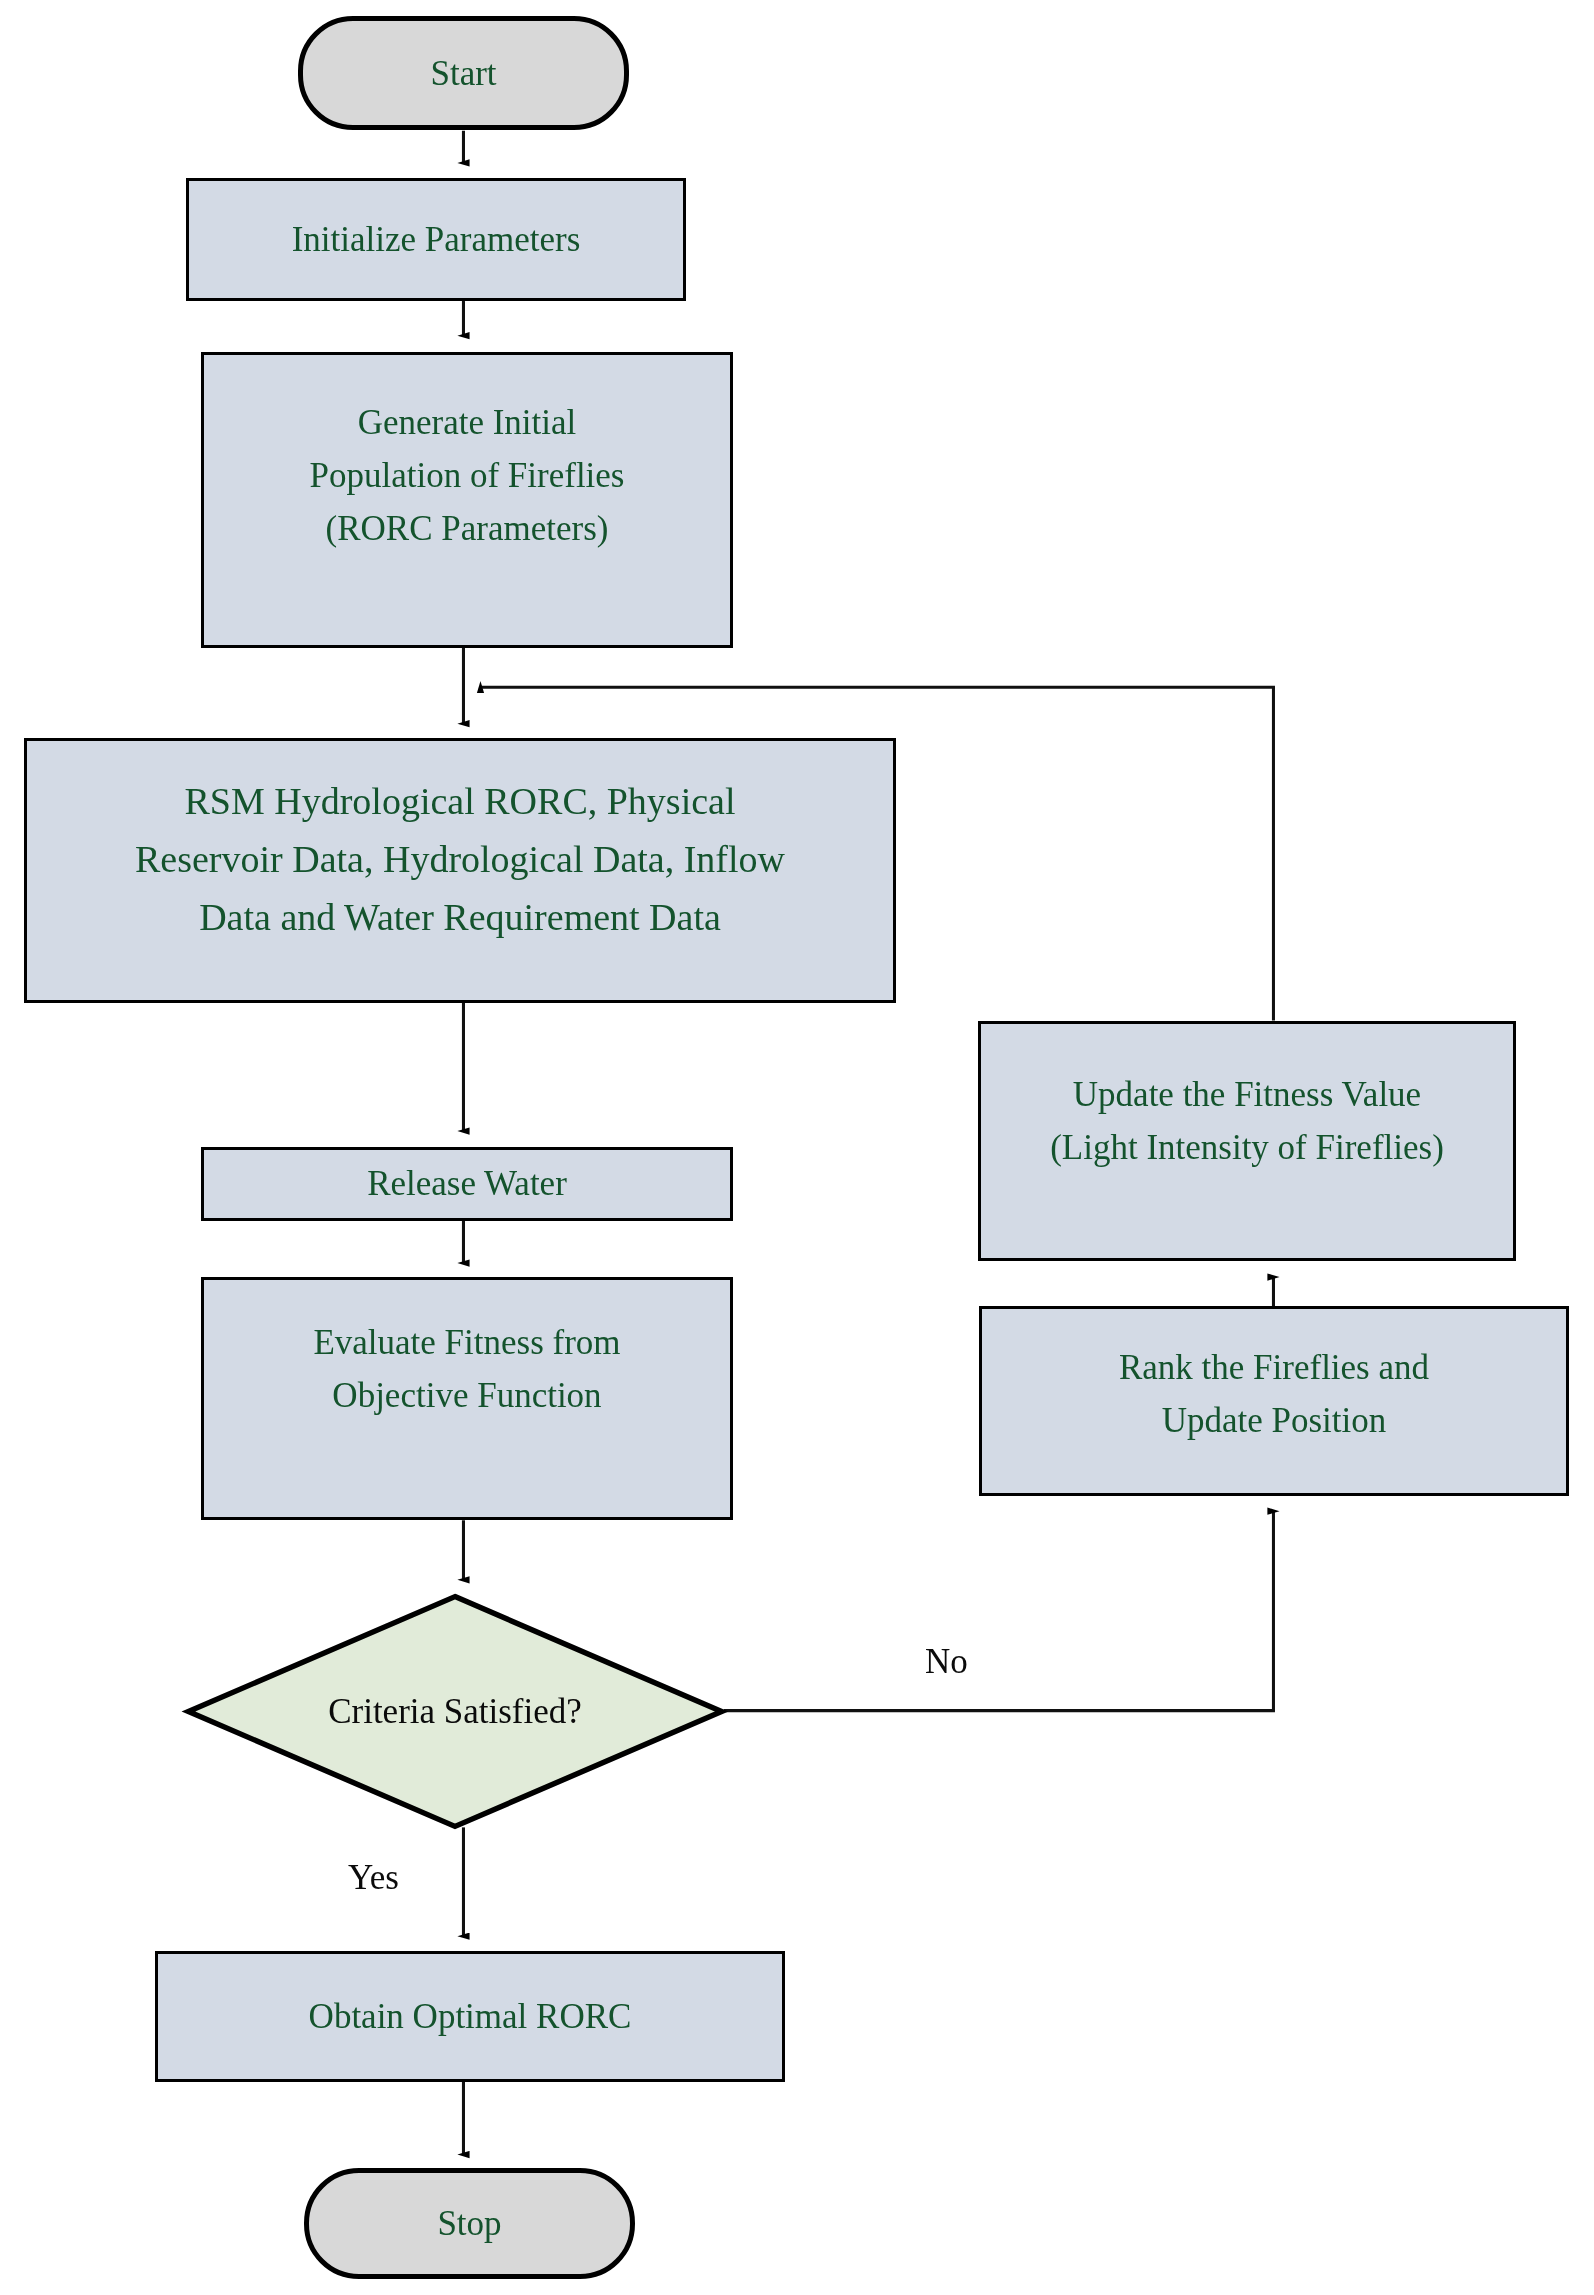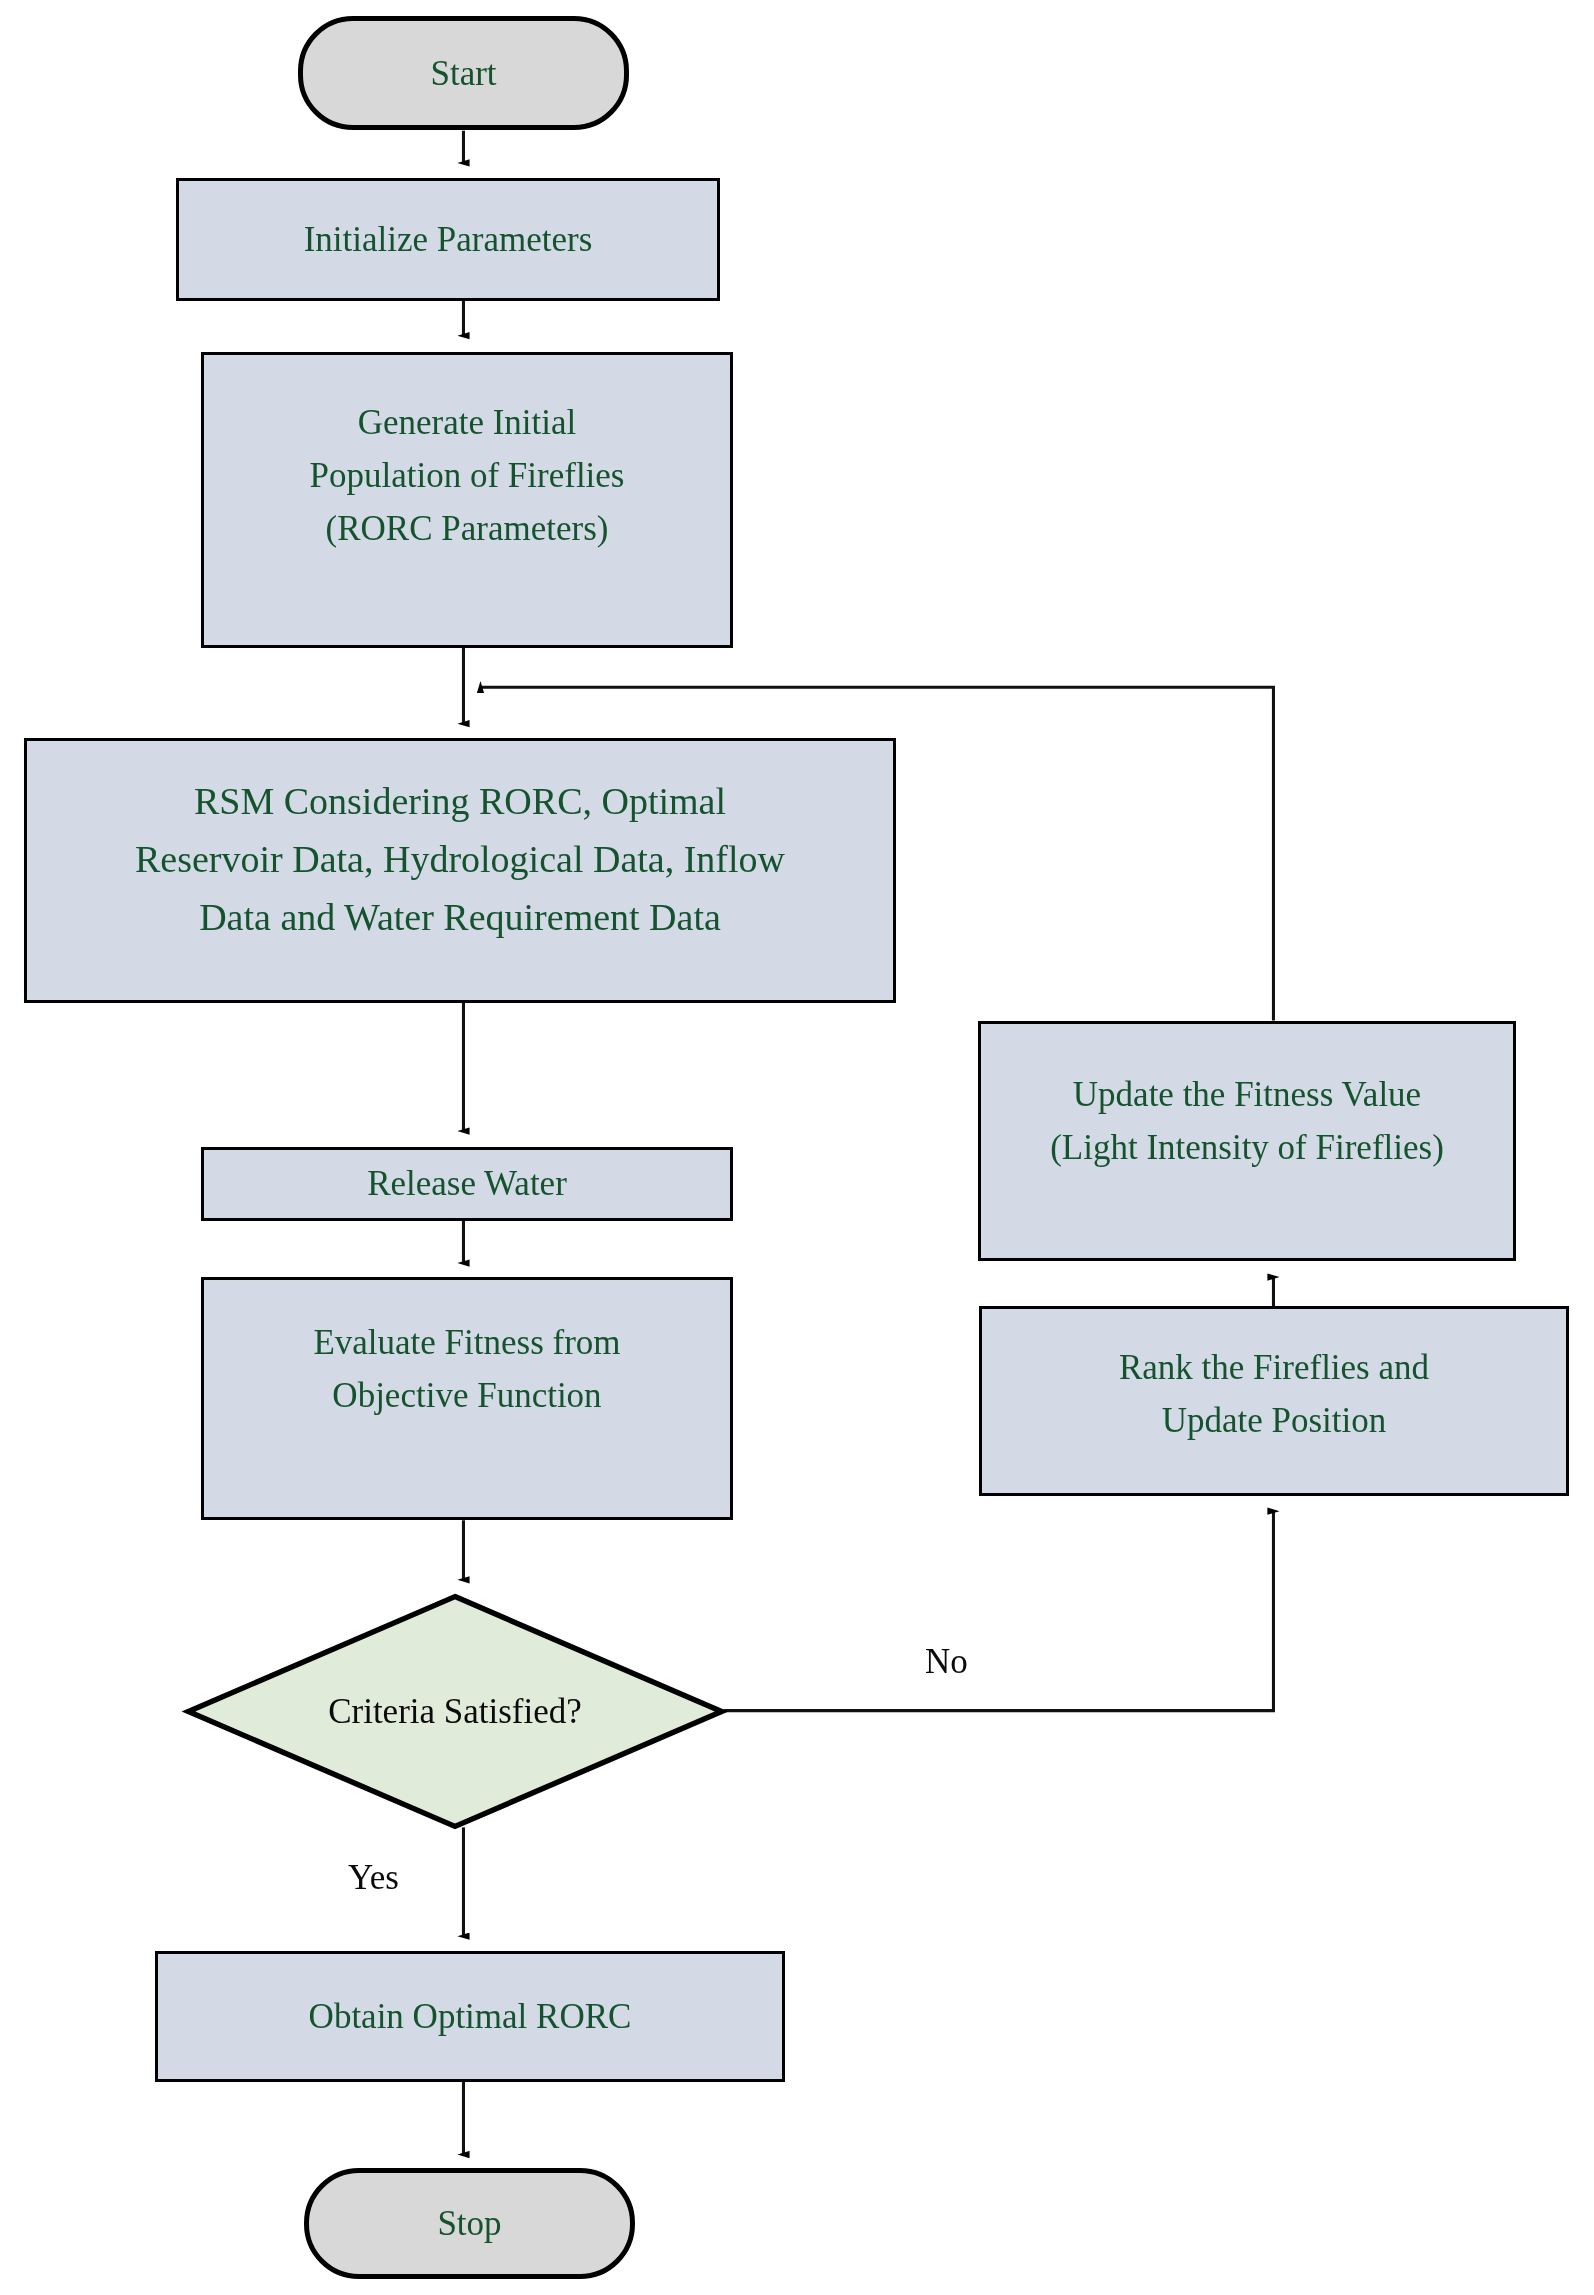--- a/index.html
+++ b/index.html
@@ -129,32 +129,32 @@
       <path d="M2094,2148 L2094,2100" marker-end="url(#arrowUp)"></path>
 
       <path d="M2094,1678 L2094,1130 L790,1130" marker-end="url(#arrowLeft)"></path>
     </g>
   </svg>
 
   <div class="node terminator t-term" style="left:298px; top:16.4px; width:331px; height:114px;">
     <span class="line">Start</span>
   </div>
 
-  <div class="node process t-proc" style="left:176px; top:178px; width:544px; height:123px;">
+  <div class="node process t-proc" style="left:186px; top:178px; width:500px; height:123px;">
     <span class="line">Initialize Parameters</span>
   </div>
 
   <div class="node process t-proc" style="left:201px; top:352px; width:532px; height:296px; justify-content:flex-start; padding-top:41px;">
     <span class="line">Generate Initial</span>
     <span class="line">Population of Fireflies</span>
     <span class="line">(RORC Parameters)</span>
   </div>
 
   <div class="node process t-big" style="left:24px; top:738px; width:872px; height:265px; justify-content:flex-start; padding-top:32px;">
-    <span class="line">RSM Considering RORC, Optimal</span>
+    <span class="line">RSM Hydrological RORC, Physical</span>
     <span class="line">Reservoir Data, Hydrological Data, Inflow</span>
     <span class="line">Data and Water Requirement Data</span>
   </div>
 
   <div class="node process t-proc" style="left:201px; top:1147px; width:532px; height:74px;">
     <span class="line">Release Water</span>
   </div>
 
   <div class="node process t-proc" style="left:201px; top:1277px; width:532px; height:243px; justify-content:flex-start; padding-top:36px;">
     <span class="line">Evaluate Fitness from</span>

